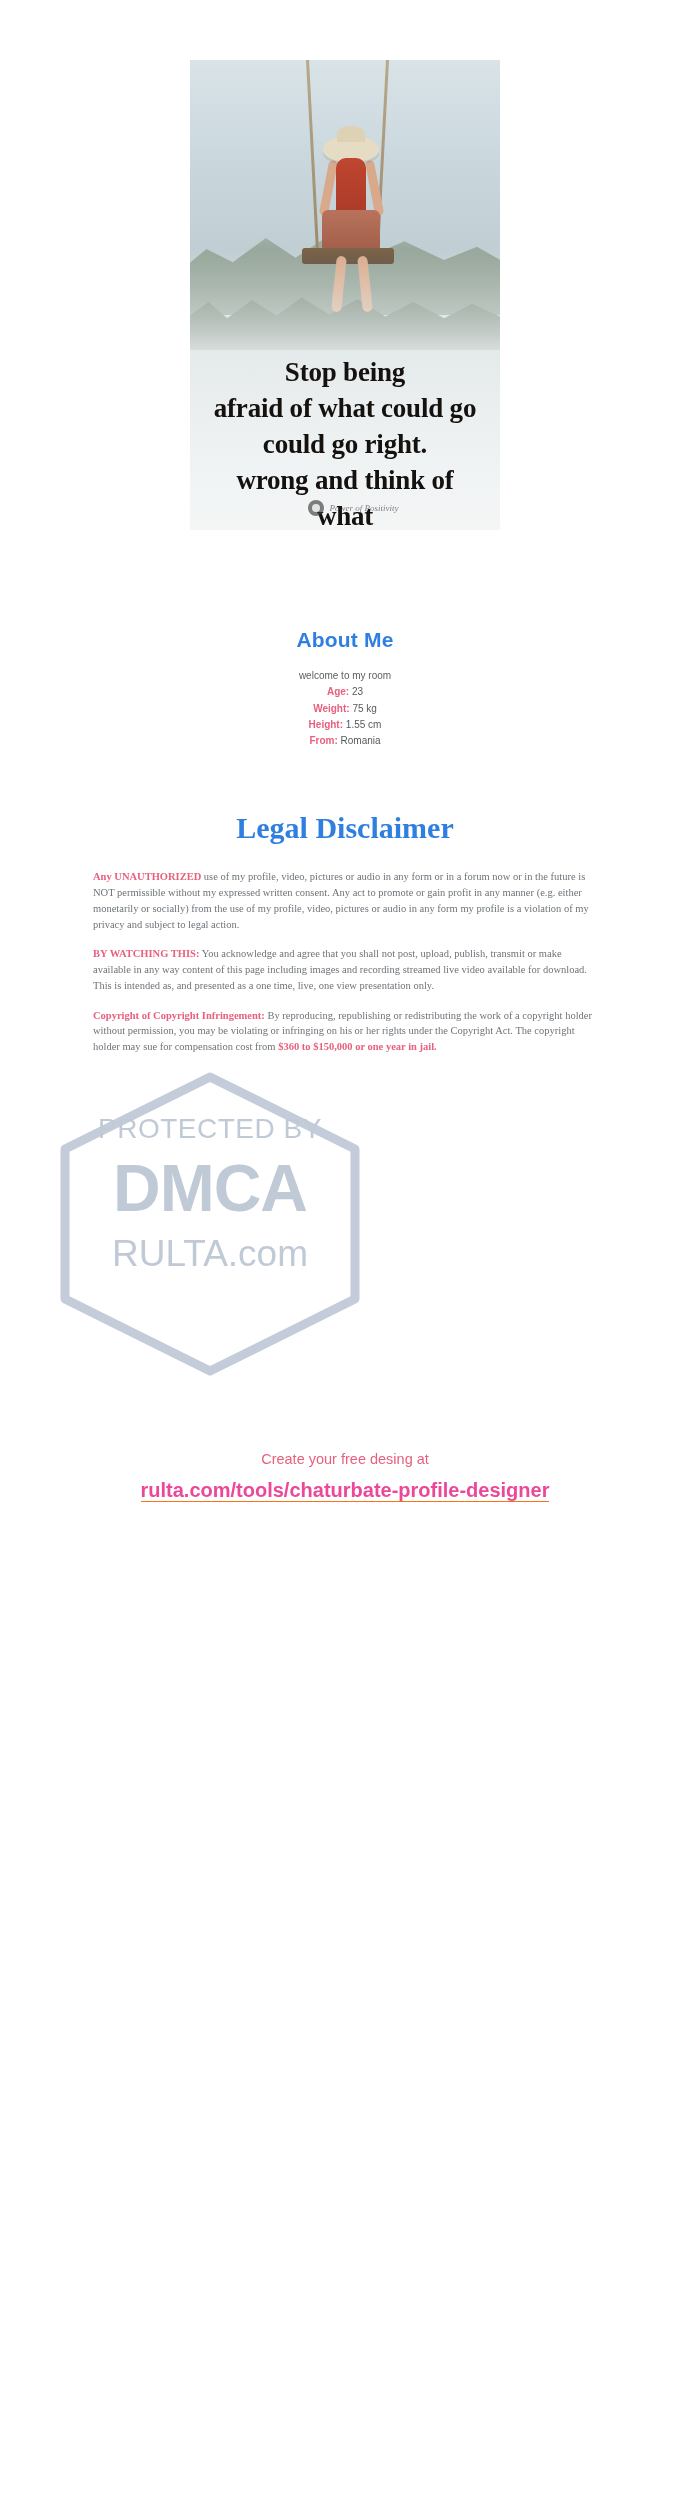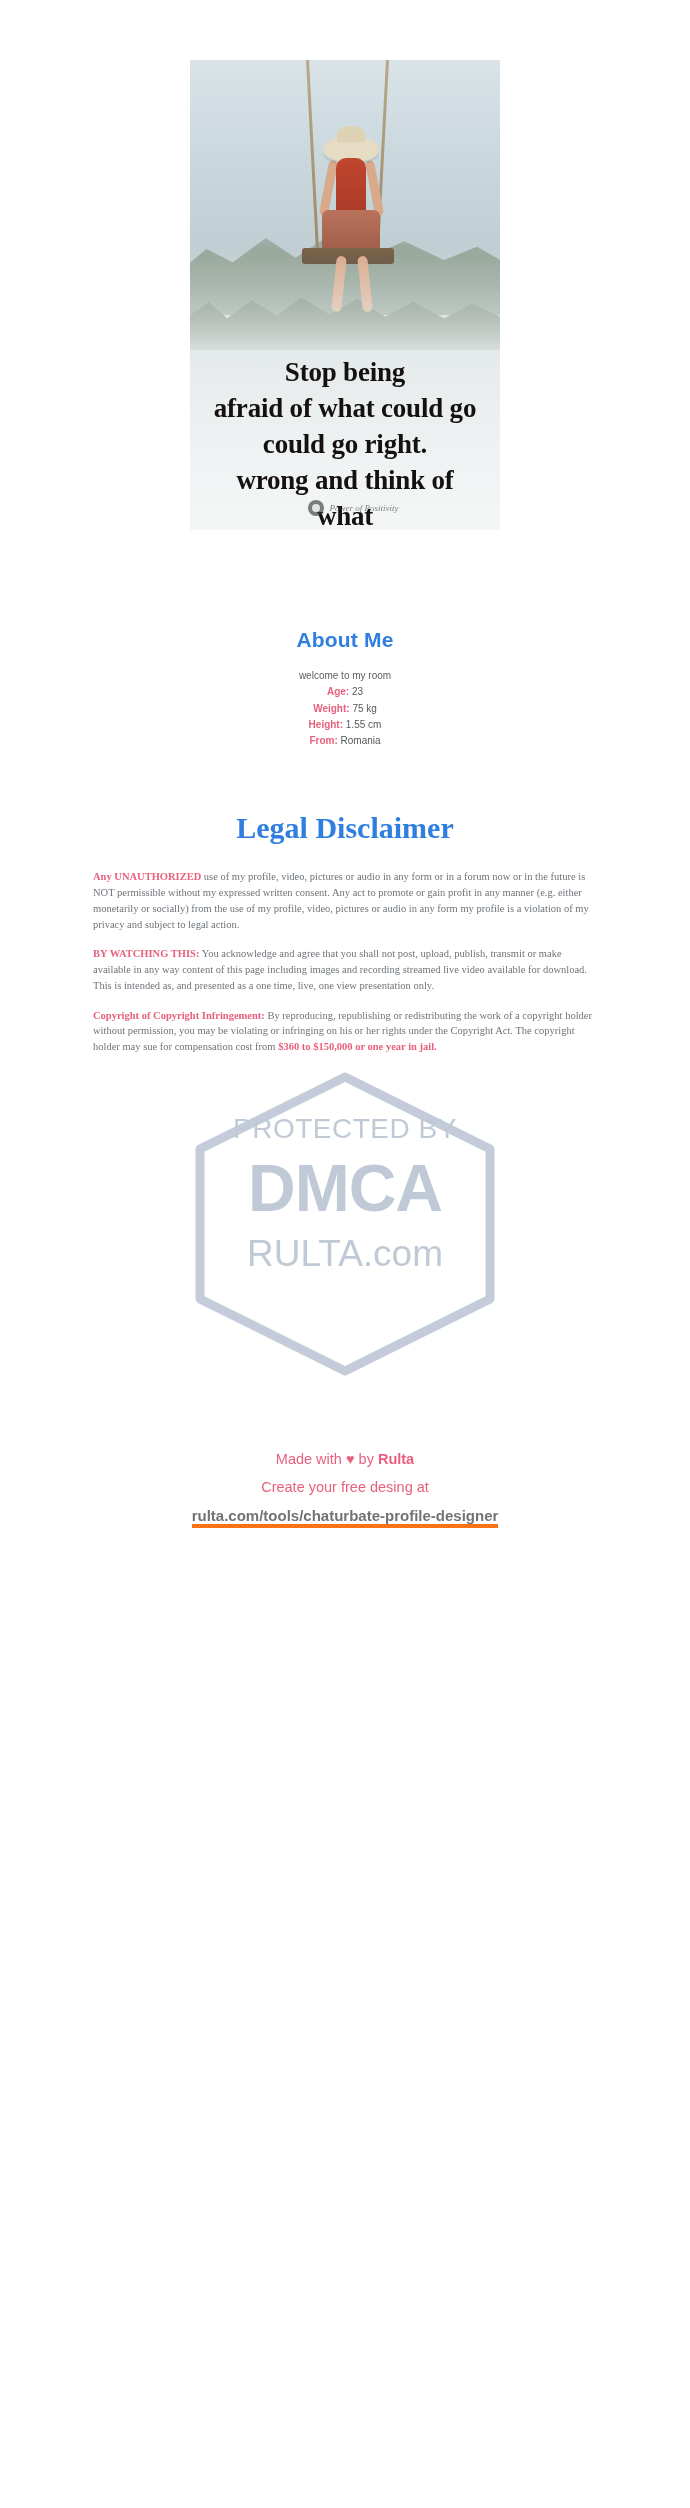--- a/index.html
+++ b/index.html
@@ -235,21 +235,21 @@
   }
   .legal p .hl-dark {
     color: #e8607d;
     font-weight: 700;
   }
 
   
   .dmca-wrap {
     margin-top: 14px;
     display: flex;
-    justify-content: center;
+    justify-content: flex-start;
   }
   .dmca {
     position: relative;
     width: 330px;
     height: 310px;
   }
   .dmca svg { display: block; }
   .dmca-text {
     position: absolute;
     left: 0; right: 0;
@@ -282,25 +282,25 @@
     text-align: center;
   }
   .footer-line {
     font-size: 14.5px;
     color: #e8607d;
     margin-bottom: 12px;
   }
   .footer-line b { font-weight: 700; }
   .heart { color: #e8607d; }
   .footer-link {
-    font-size: 15px;
-    font-weight: 700;
-    color: #737373;
+    font-size: 20px;
+    font-weight: 700;
+    color: #ec4899;
     text-decoration: none;
-    border-bottom: 4px solid #f97316;
+    border-bottom: 1px solid #f97316;
   }
 </style>
 </head>
 <body>
 
 <div class="page">
 
   <div class="hero-wrap">
     <div class="hero">
       <div class="hero-sky"></div>
@@ -381,20 +381,17 @@
       </svg>
       <div class="dmca-text">
         <div class="dmca-line1">PROTECTED BY</div>
         <div class="dmca-line2">DMCA</div>
         <div class="dmca-line3">RULTA.com</div>
       </div>
     </div>
   </div>
 
   <div class="footer">
-    <div class="footer-line">
-      <span>Made with </span><span class="heart">♥</span><span> by </span><b>Rulta</b>
-    </div>
     <div class="footer-line">Create your free desing at</div>
     <a class="footer-link" href="#">rulta.com/tools/chaturbate-profile-designer</a>
   </div>
 
 </div>
 
 </body></html>

